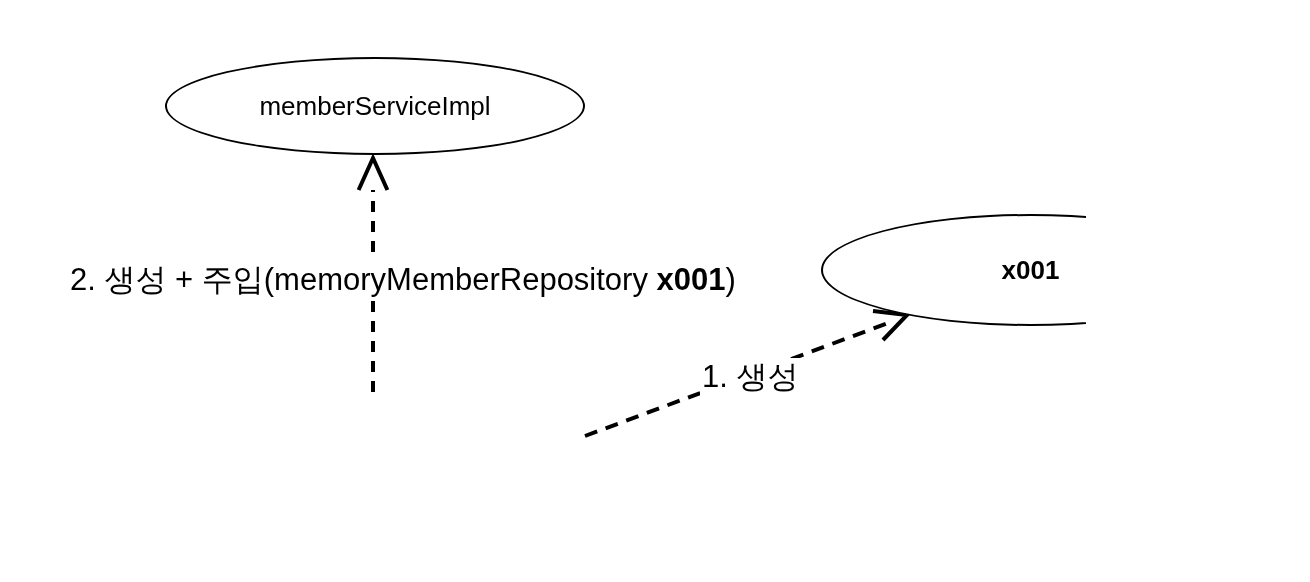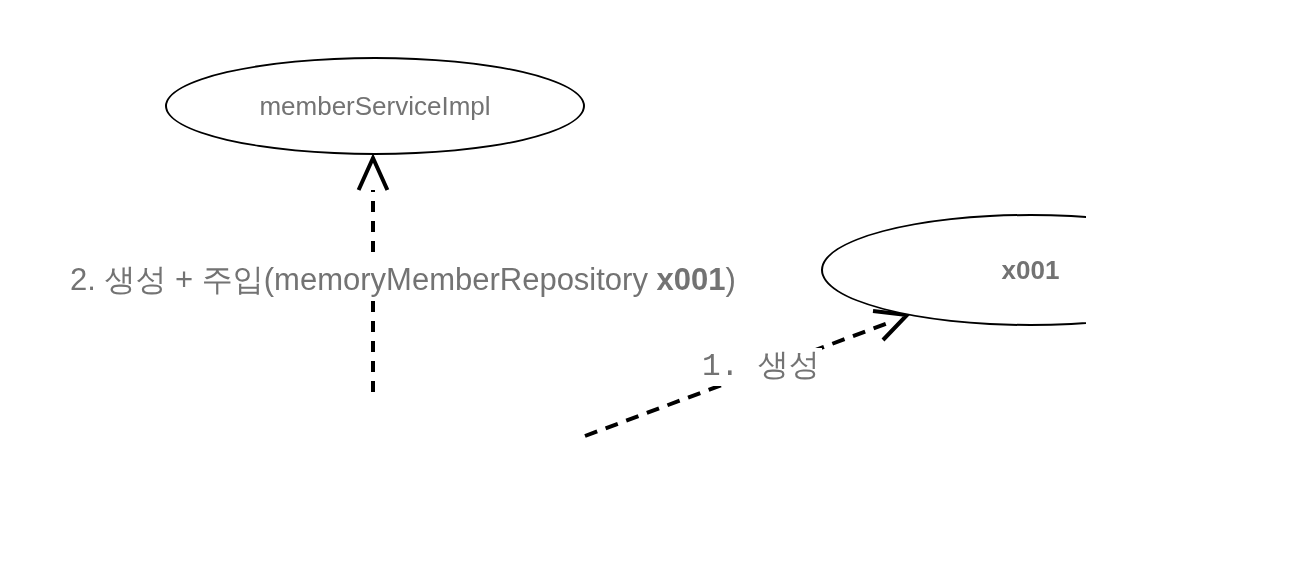--- a/index.html
+++ b/index.html
@@ -6,21 +6,21 @@
     margin: 0;
     padding: 0;
     background: #ffffff;
   }
   .canvas {
     position: relative;
     width: 1086px;
     height: 582px;
     background: #ffffff;
     font-family: "Liberation Sans", sans-serif;
-    color: #737373;
+    color: #000000;
     overflow: hidden;
   }
   .edges-svg {
     position: absolute;
     left: 0;
     top: 0;
     z-index: 0;
   }
   .node {
     position: absolute;
@@ -55,21 +55,21 @@
     background: #ffffff;
     font-size: 31px;
     line-height: 32px;
     white-space: pre;
     padding: 3px 2px;
   }
   .label-inject {
     left: 68px; top: 261px;
   }
   .label-create {
-    left: 700px; top: 348px; font-family: Liberation Mono, monospace;
+    left: 700px; top: 358px;
   }
   .b { font-weight: bold; }
 </style>
 </head>
 <body>
 
 <div class="canvas">
 
   <svg class="edges-svg" width="1310" height="582" viewBox="0 0 1310 582">
 

